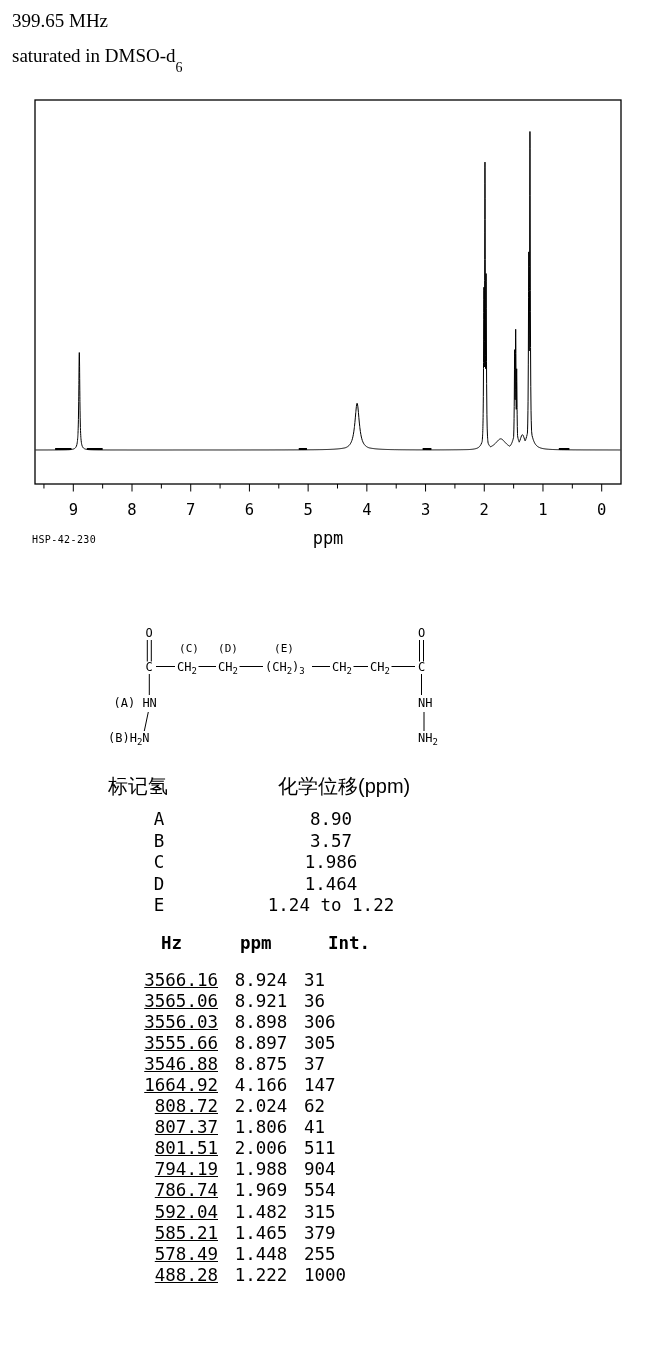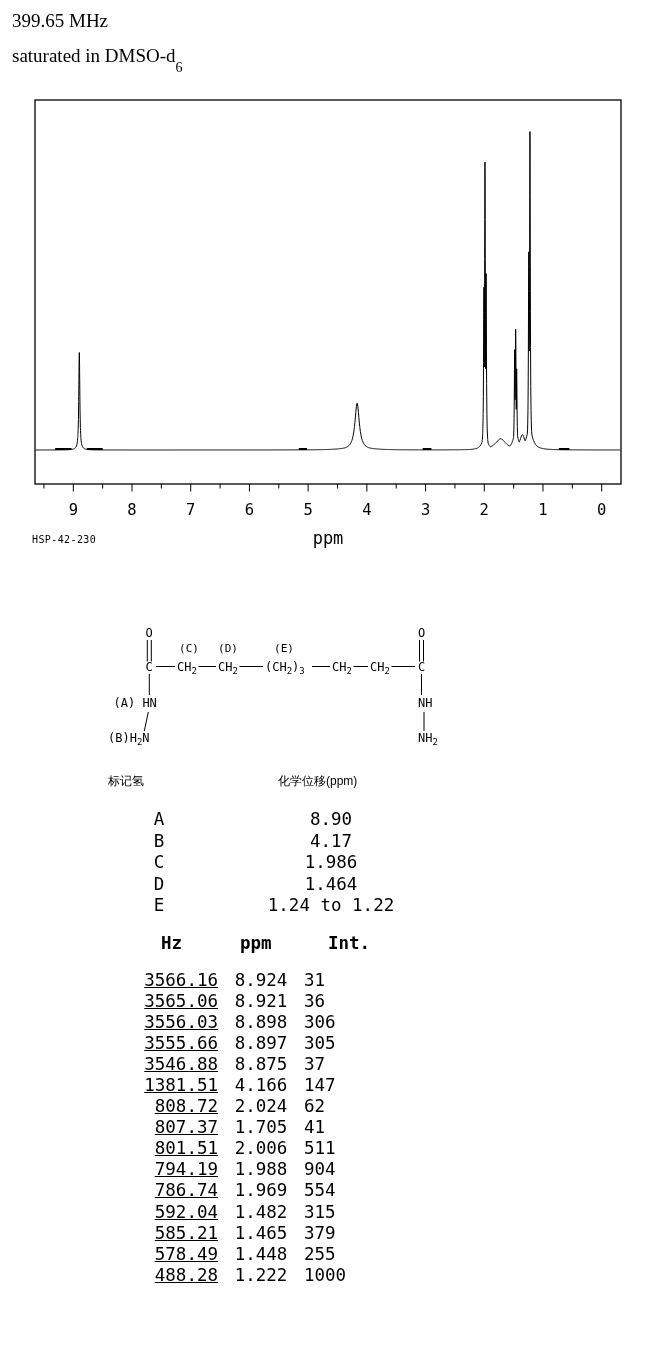--- a/index.html
+++ b/index.html
@@ -11,21 +11,21 @@
   }
   .hline1{position:absolute;left:12px;top:10px;font:19px "Liberation Serif",serif;white-space:nowrap;}
   .hline2{position:absolute;left:12px;top:45px;font:19px "Liberation Serif",serif;white-space:nowrap;}
   .hline2 sub{font-size:14px;vertical-align:-10px;line-height:0;}
   #spectrum-svg{position:absolute;left:0;top:90px;}
   .tick-label{font:15.5px "DejaVu Sans Mono",monospace;}
   .axis-label{font:17px "DejaVu Sans Mono",monospace;}
   .plot-id{font:10px "DejaVu Sans Mono",monospace;letter-spacing:0.4px;}
   #structure-svg{position:absolute;left:100px;top:600px;}
   #structure-svg text{font-family:"DejaVu Sans Mono",monospace;fill:#000;}
-  .ah{position:absolute;top:773px;font-size:12px;font-family:"Liberation Sans",sans-serif;white-space:nowrap;}
+  .ah{position:absolute;top:773px;font-size:20px;font-family:"Liberation Sans",sans-serif;white-space:nowrap;}
   .ah1{left:108px;}
   .ah2{left:278px;}
   #assign-rows{position:absolute;left:0;top:809px;font:17.5px/21.5px "DejaVu Sans Mono",monospace;text-decoration:underline;}
   .arow{white-space:nowrap;}
   .arow .c1{display:inline-block;margin-left:120px;width:78px;text-align:center;}
   .arow .c2{display:inline-block;width:266px;text-align:center;}
   .ph{position:absolute;top:933px;font:bold 17.5px "DejaVu Sans Mono",monospace;}
   .ph1{left:161px;}.ph2{left:240px;}.ph3{left:328px;}
   #peak-rows{position:absolute;left:0;top:970px;font:17.5px/21.05px "DejaVu Sans Mono",monospace;}
   .prow{white-space:nowrap;}
@@ -114,38 +114,38 @@
       <text x="13.5" y="107" text-anchor="start" font-size="12"><tspan font-size="12">(A) HN</tspan></text>
       <text x="8" y="142" text-anchor="start" font-size="12"><tspan font-size="12">(B)H</tspan><tspan dy="3" font-size="9">2</tspan><tspan dy="-3" font-size="12">N</tspan></text>
       <text x="318" y="107" text-anchor="start" font-size="12"><tspan font-size="12">NH</tspan></text>
       <text x="318" y="142" text-anchor="start" font-size="12"><tspan font-size="12">NH</tspan><tspan dy="3" font-size="9">2</tspan></text>
     </svg>
 
   <div class="ah ah1">标记氢</div>
   <div class="ah ah2">化学位移(ppm)</div>
   <div id="assign-rows">
       <div class="arow"><span class="c1">A</span><span class="c2">8.90</span></div>
-      <div class="arow"><span class="c1">B</span><span class="c2">4.17</span></div>
+      <div class="arow"><span class="c1">B</span><span class="c2">3.57</span></div>
       <div class="arow"><span class="c1">C</span><span class="c2">1.986</span></div>
       <div class="arow"><span class="c1">D</span><span class="c2">1.464</span></div>
       <div class="arow"><span class="c1">E</span><span class="c2">1.24 to 1.22</span></div>
     </div>
 
   <span class="ph ph1">Hz</span>
   <span class="ph ph2">ppm</span>
   <span class="ph ph3">Int.</span>
   <div id="peak-rows">
       <div class="prow"><span class="c1">3566.16</span><span class="c2">8.924</span><span class="c3">31</span></div>
       <div class="prow"><span class="c1">3565.06</span><span class="c2">8.921</span><span class="c3">36</span></div>
       <div class="prow"><span class="c1">3556.03</span><span class="c2">8.898</span><span class="c3">306</span></div>
       <div class="prow"><span class="c1">3555.66</span><span class="c2">8.897</span><span class="c3">305</span></div>
       <div class="prow"><span class="c1">3546.88</span><span class="c2">8.875</span><span class="c3">37</span></div>
-      <div class="prow"><span class="c1">1381.51</span><span class="c2">4.166</span><span class="c3">147</span></div>
+      <div class="prow"><span class="c1">1664.92</span><span class="c2">4.166</span><span class="c3">147</span></div>
       <div class="prow"><span class="c1">808.72</span><span class="c2">2.024</span><span class="c3">62</span></div>
-      <div class="prow"><span class="c1">807.37</span><span class="c2">1.705</span><span class="c3">41</span></div>
+      <div class="prow"><span class="c1">807.37</span><span class="c2">1.806</span><span class="c3">41</span></div>
       <div class="prow"><span class="c1">801.51</span><span class="c2">2.006</span><span class="c3">511</span></div>
       <div class="prow"><span class="c1">794.19</span><span class="c2">1.988</span><span class="c3">904</span></div>
       <div class="prow"><span class="c1">786.74</span><span class="c2">1.969</span><span class="c3">554</span></div>
       <div class="prow"><span class="c1">592.04</span><span class="c2">1.482</span><span class="c3">315</span></div>
       <div class="prow"><span class="c1">585.21</span><span class="c2">1.465</span><span class="c3">379</span></div>
       <div class="prow"><span class="c1">578.49</span><span class="c2">1.448</span><span class="c3">255</span></div>
       <div class="prow"><span class="c1">488.28</span><span class="c2">1.222</span><span class="c3">1000</span></div>
     </div>
 
 </div>

